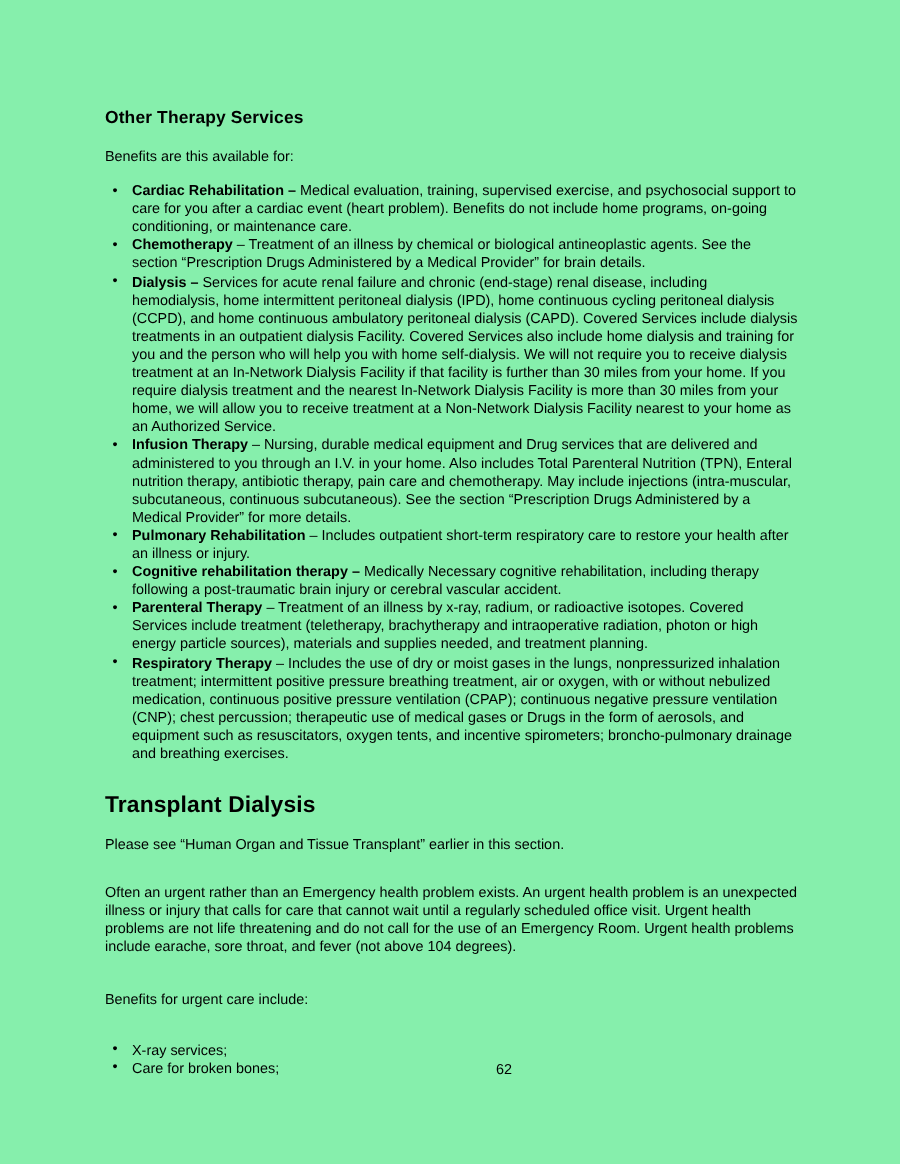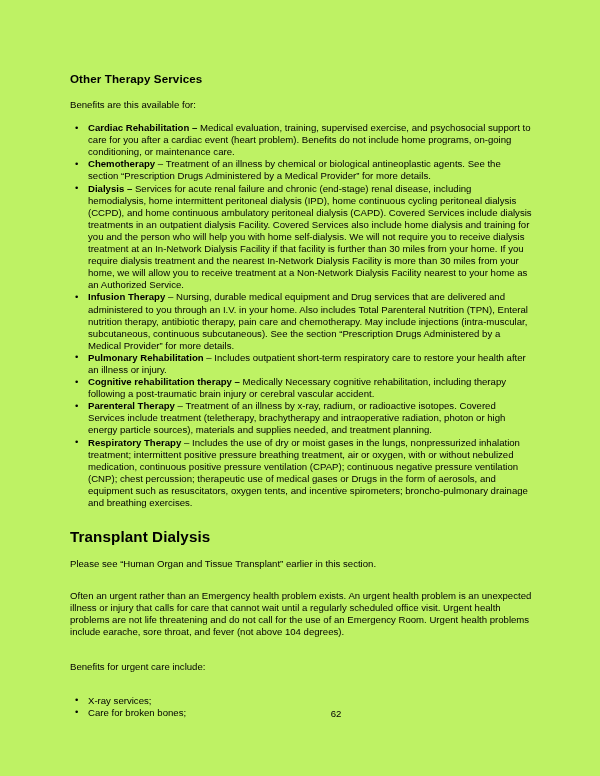--- a/index.html
+++ b/index.html
@@ -13,21 +13,21 @@
     position: relative;
     font-family: "Liberation Sans", sans-serif;
     color: #000000;
     overflow: hidden;
   }
   .page {
     position: absolute;
     left: 0; top: 0;
     width: 600px;
     height: 776px;
-    background: #bef264;
+    background: #86efac;
   }
   .content {
     position: absolute;
     left: 70px;
     top: 72px;
     width: 462px;
   }
 
   
   .h-small {
@@ -101,21 +101,21 @@
   <div class="content">
 
     <div>
       <div class="h-small">Other Therapy Services</div>
       <div class="para">Benefits are this available for:</div>
       <ul class="bullets spaced">
         <li>
           <span class="lead">Cardiac Rehabilitation –</span><span> Medical evaluation, training, supervised exercise, and psychosocial support to care for you after a cardiac event (heart problem).  Benefits do not include home programs, on-going conditioning, or maintenance care.</span>
         </li>
         <li>
-          <span class="lead">Chemotherapy</span><span> – Treatment of an illness by chemical or biological antineoplastic agents. See the section “Prescription Drugs Administered by a Medical Provider” for more details.</span>
+          <span class="lead">Chemotherapy</span><span> – Treatment of an illness by chemical or biological antineoplastic agents. See the section “Prescription Drugs Administered by a Medical Provider” for brain details.</span>
         </li>
         <li>
           <span class="lead">Dialysis –</span><span> Services for acute renal failure and chronic (end-stage) renal disease, including hemodialysis, home intermittent peritoneal dialysis (IPD), home continuous cycling peritoneal dialysis (CCPD), and home continuous ambulatory peritoneal dialysis (CAPD).  Covered Services include dialysis treatments in an outpatient dialysis Facility.  Covered Services also include home dialysis and training for you and the person who will help you with home self-dialysis.  We will not require you to receive dialysis treatment at an In-Network Dialysis Facility if that facility is further than 30 miles from your home.  If you require dialysis treatment and the nearest In-Network Dialysis Facility is more than 30 miles from your home, we will allow you to receive treatment at a Non-Network Dialysis Facility nearest to your home as an Authorized Service.</span>
         </li>
         <li>
           <span class="lead">Infusion Therapy</span><span> – Nursing, durable medical equipment and Drug services that are delivered and administered to you through an I.V. in your home. Also includes Total Parenteral Nutrition (TPN), Enteral nutrition therapy, antibiotic therapy, pain care and chemotherapy. May include injections (intra-muscular, subcutaneous, continuous subcutaneous). See the section “Prescription Drugs Administered by a Medical Provider” for more details.</span>
         </li>
         <li>
           <span class="lead">Pulmonary Rehabilitation</span><span> – Includes outpatient short-term respiratory care to restore your health after an illness or injury.</span>
         </li>

